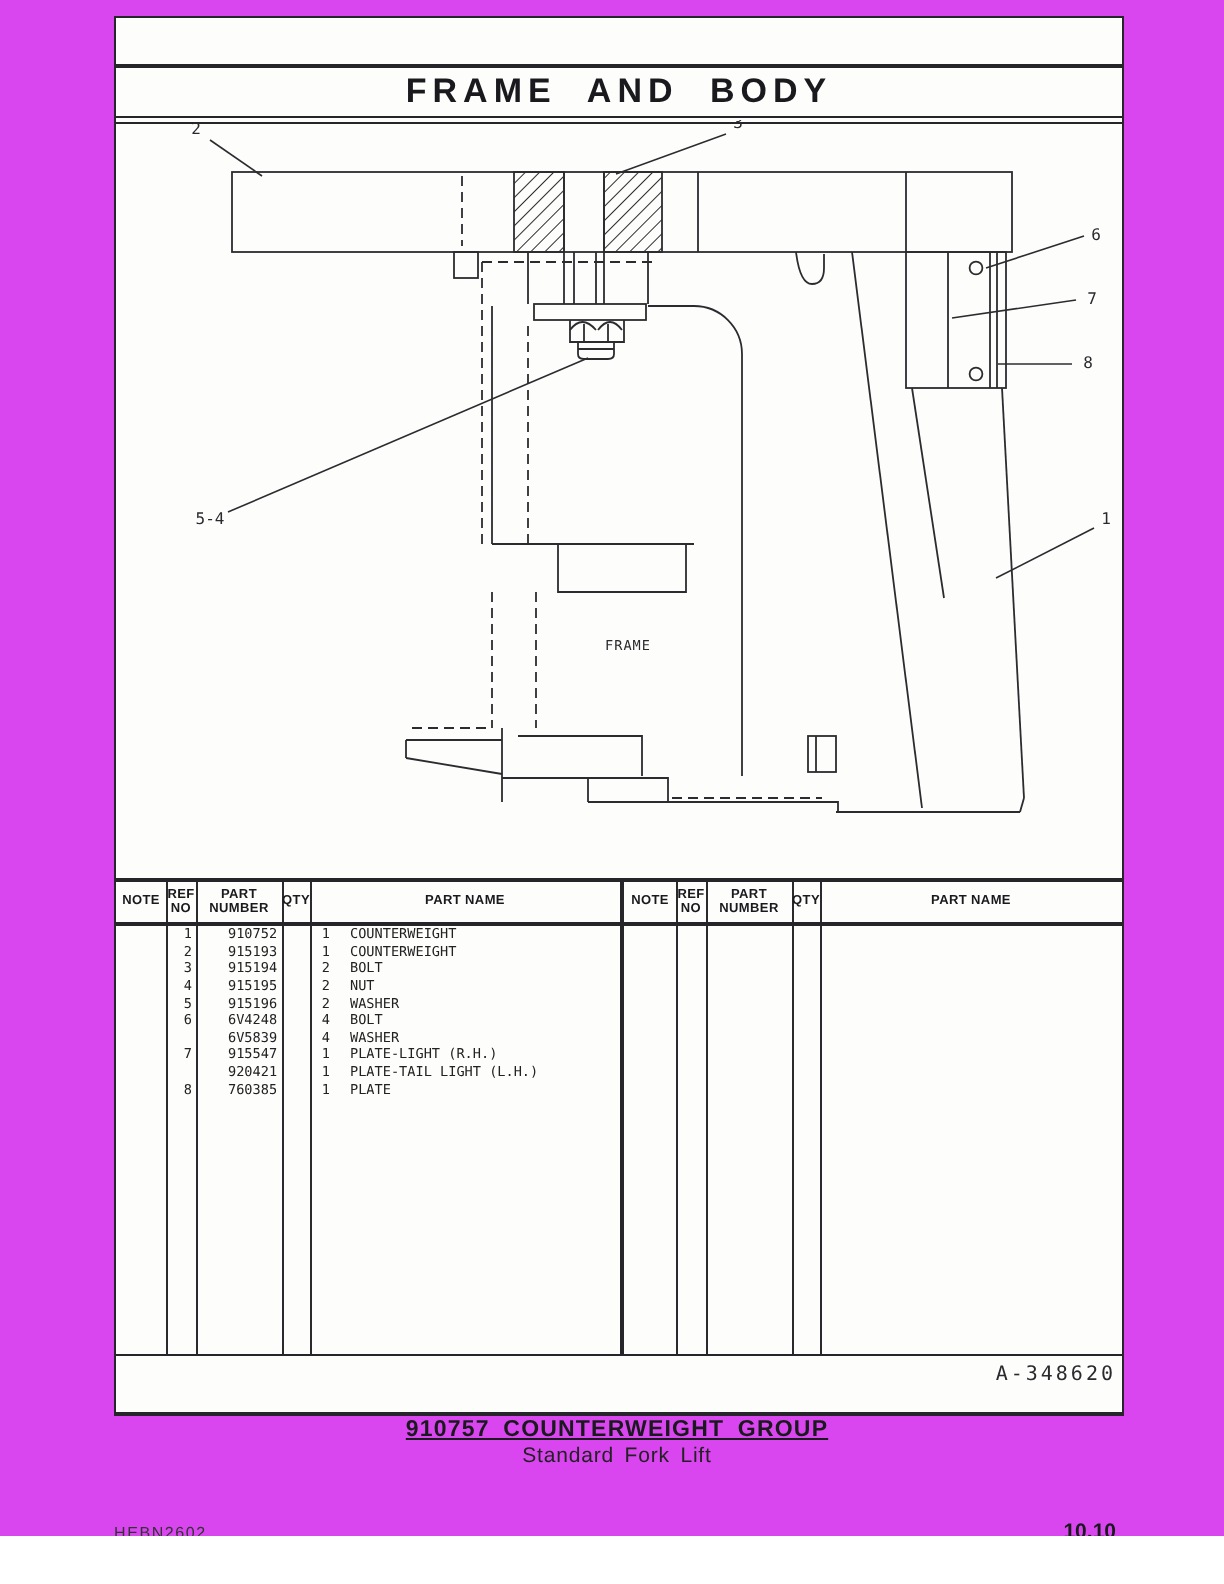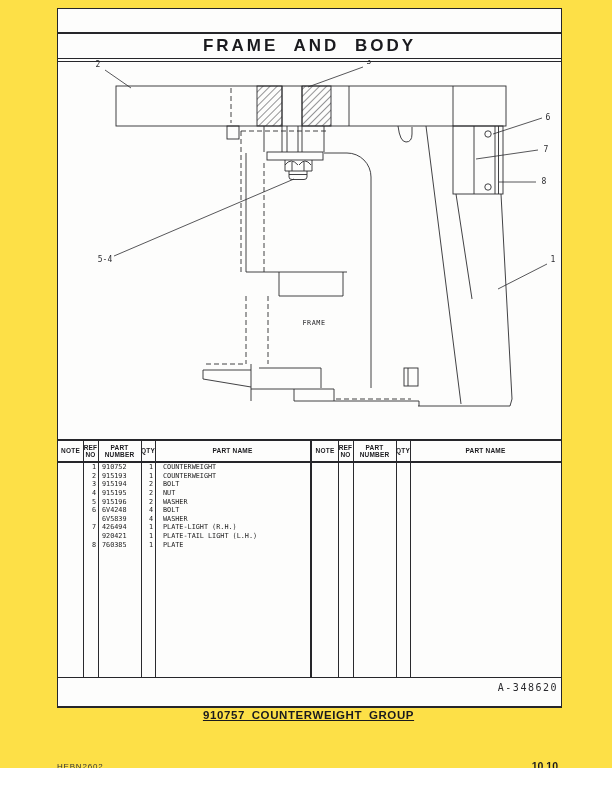--- a/index.html
+++ b/index.html
@@ -1,16 +1,16 @@
 <!DOCTYPE html>
 <html><head>
 <meta charset="utf-8">
 <style>
   html,body{margin:0;padding:0;background:#ffffff;}
-  .sheet{position:relative;width:612px;height:768px;background:#fde047;
+  .sheet{position:relative;width:612px;height:768px;background:#d946ef;
          font-family:"Liberation Sans",sans-serif;color:#1e1e22;overflow:hidden;}
   .page-frame{position:absolute;left:57px;top:8px;width:503px;height:697px;
               border:1.5px solid #26262a;border-bottom-width:2.5px;background:#fdfdfc;}
   .title-band{position:absolute;left:0;right:0;top:23px;height:24px;
               border-top:2px solid #26262a;border-bottom:4px double #26262a;
               display:flex;align-items:center;justify-content:center;}
   .title-band span{font-size:17px;font-weight:600;letter-spacing:3px;word-spacing:8px;color:#1a1a1e;}
   svg.diagram{position:absolute;left:0;top:51px;width:503px;height:380px;}
   svg.diagram text{font-family:"DejaVu Sans Mono",monospace;fill:#2a2a2e;}
 
@@ -24,21 +24,21 @@
   .thead{position:absolute;left:0;right:0;top:0;height:20px;border-bottom:2px solid #26262a;}
   .thead .hcell{position:absolute;top:0;bottom:0;display:flex;align-items:center;justify-content:center;
                 font-size:6.5px;font-weight:bold;line-height:1.1;text-align:center;white-space:pre-line;
                 letter-spacing:0.2px;color:#1a1a1e;}
   .tbody{position:absolute;left:0;right:0;top:22px;}
   .prow{display:flex;height:8.6px;align-items:center;
         font-family:"DejaVu Sans Mono",monospace;font-size:6.8px;color:#222;}
   .prow span{display:block;box-sizing:border-box;white-space:nowrap;overflow:visible;}
   .c-note{width:25px;}
   .c-ref{width:15px;text-align:right;padding-right:2px;}
-  .c-pn{width:43px;padding-left:4px;}
+  .c-pn{width:43px;padding-left:4px;margin-left:12px;}
   .c-qty{width:14px;text-align:right;padding-right:2px;}
   .c-name{flex:1;padding-left:8px;}
 
   .drawing-ref{position:absolute;right:3px;top:673px;font-size:10px;letter-spacing:1.5px;
                font-family:"DejaVu Sans Mono",monospace;color:#2a2a2e;}
 
   .group-title{position:absolute;left:57px;width:503px;top:709px;text-align:center;
                font-size:11.5px;font-weight:bold;letter-spacing:0.6px;word-spacing:3px;color:#1a1a1e;text-decoration:underline;}
   .group-subtitle{position:absolute;left:57px;width:503px;top:722px;text-align:center;
                   font-size:10.5px;letter-spacing:0.4px;word-spacing:2px;color:#222;}
@@ -219,21 +219,21 @@
           <div class="prow">
             <span class="c-note"></span>
             <span class="c-ref"></span>
             <span class="c-pn">6V5839</span>
             <span class="c-qty">4</span>
             <span class="c-name">WASHER</span>
           </div>
           <div class="prow">
             <span class="c-note"></span>
             <span class="c-ref">7</span>
-            <span class="c-pn">426494</span>
+            <span class="c-pn">915547</span>
             <span class="c-qty">1</span>
             <span class="c-name">PLATE-LIGHT (R.H.)</span>
           </div>
           <div class="prow">
             <span class="c-note"></span>
             <span class="c-ref"></span>
             <span class="c-pn">920421</span>
             <span class="c-qty">1</span>
             <span class="c-name">PLATE-TAIL LIGHT (L.H.)</span>
           </div>
@@ -261,15 +261,16 @@
           <div class="hcell" style="left:84px;width:14px">QTY</div>
           <div class="hcell" style="left:98px;right:0">PART NAME</div>
         </div>
       </div>
     </div>
 
     <div class="drawing-ref">A-348620</div>
   </div>
 
   <div class="group-title">910757  COUNTERWEIGHT  GROUP</div>
+  <div class="group-subtitle">Standard Fork Lift</div>
   <div class="doc-code">HEBN2602</div>
   <div class="page-number">10.10</div>
 </div>
 
 </body></html>

